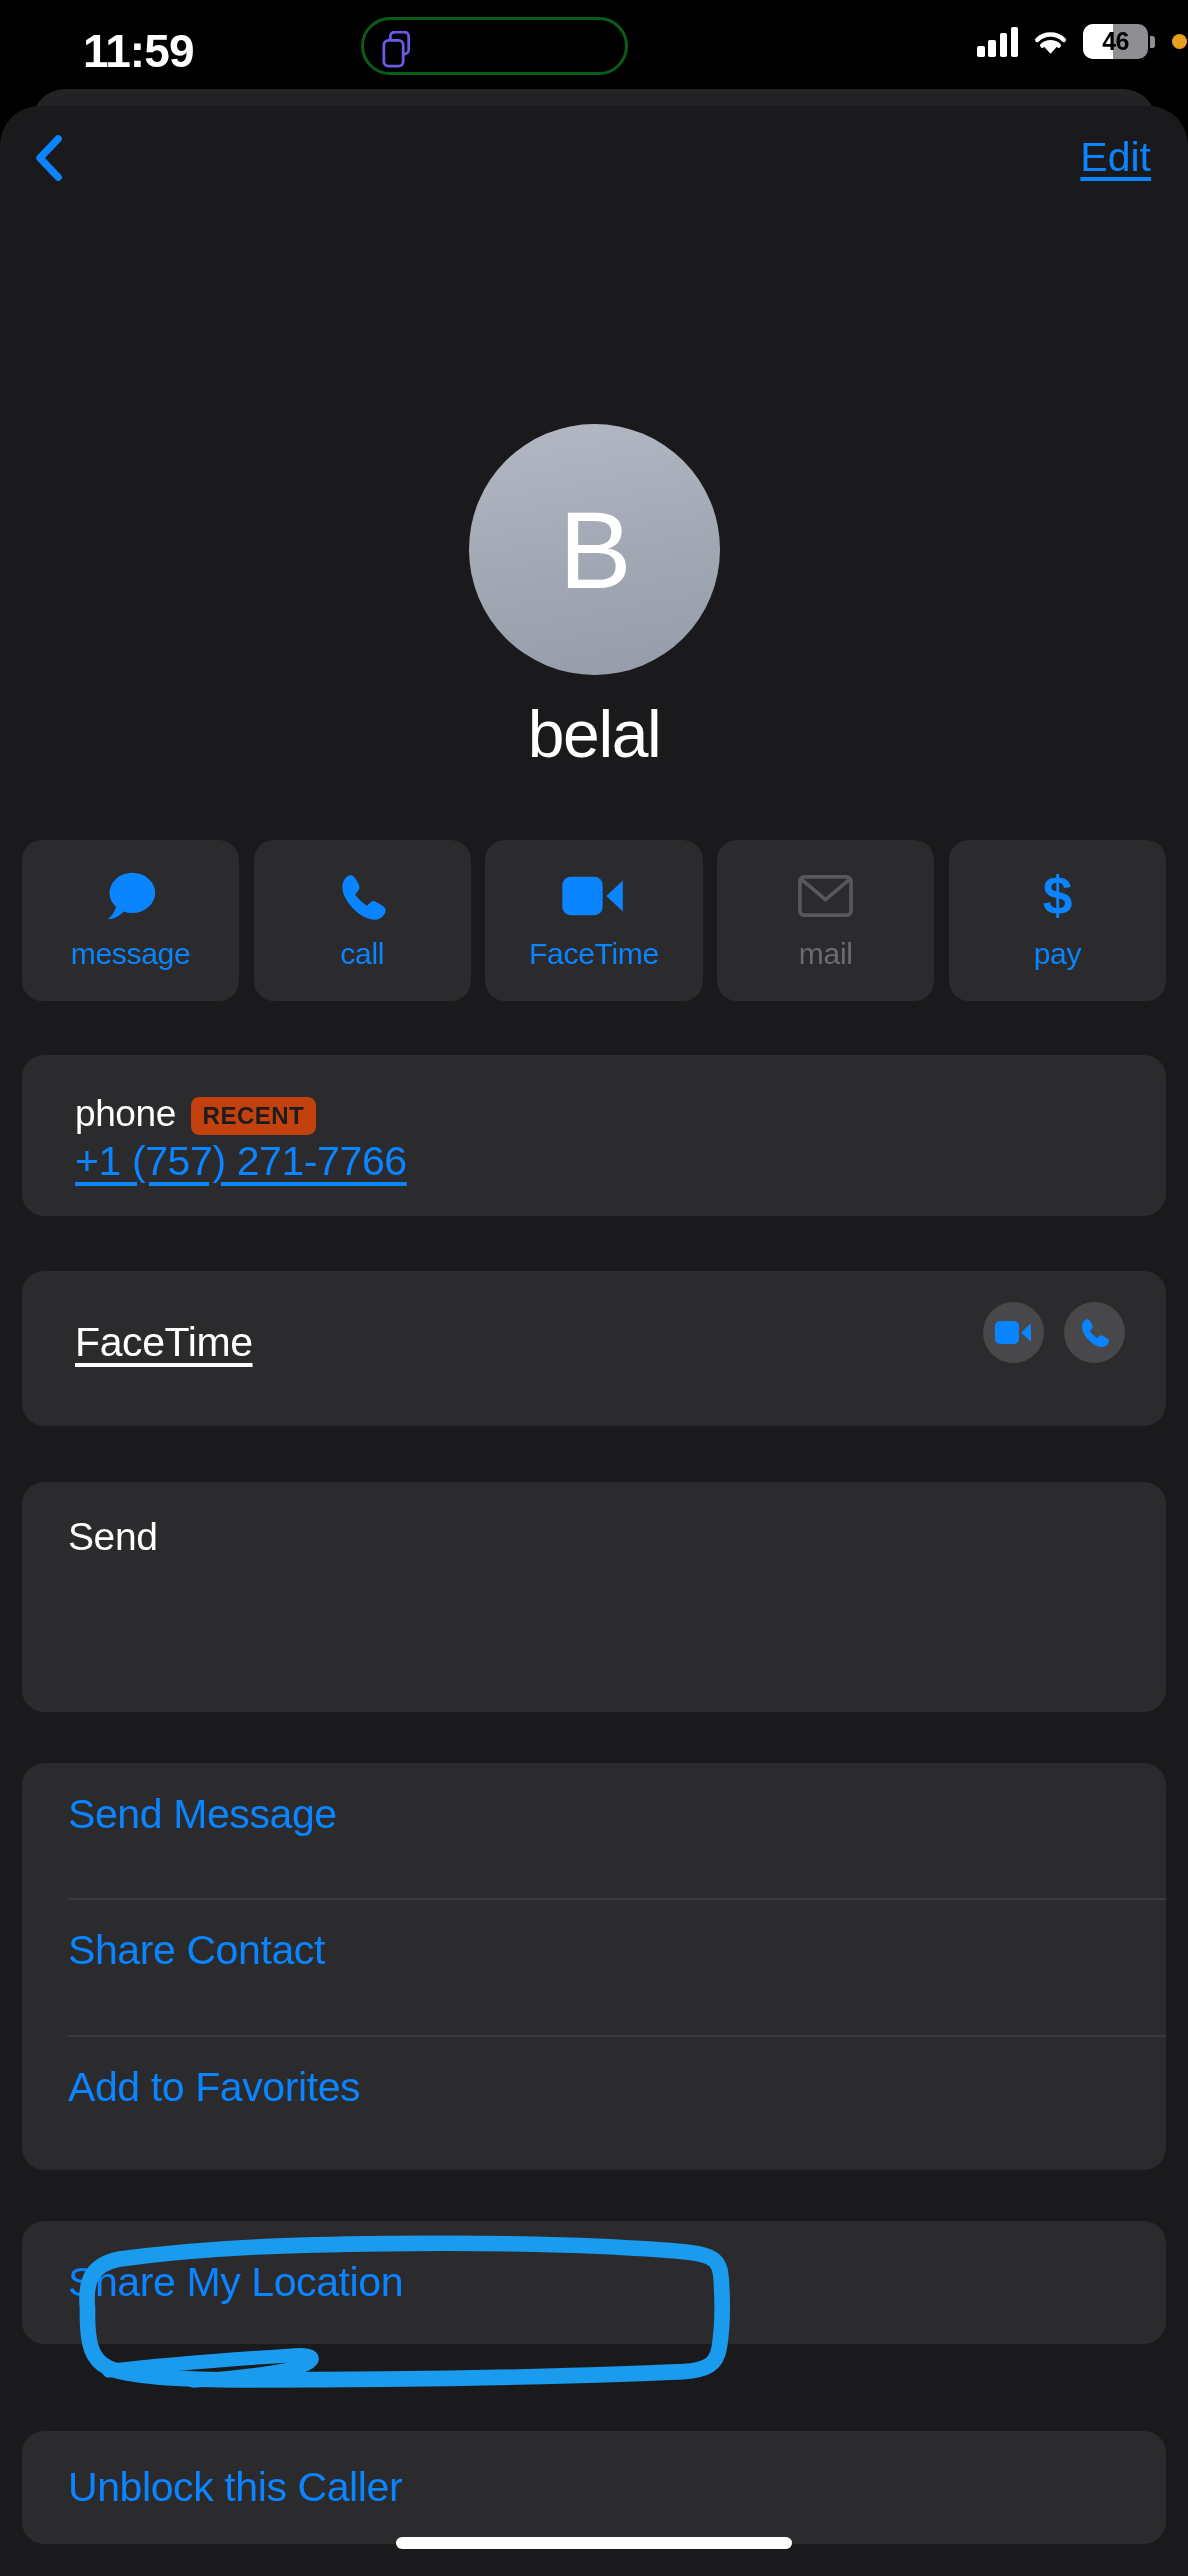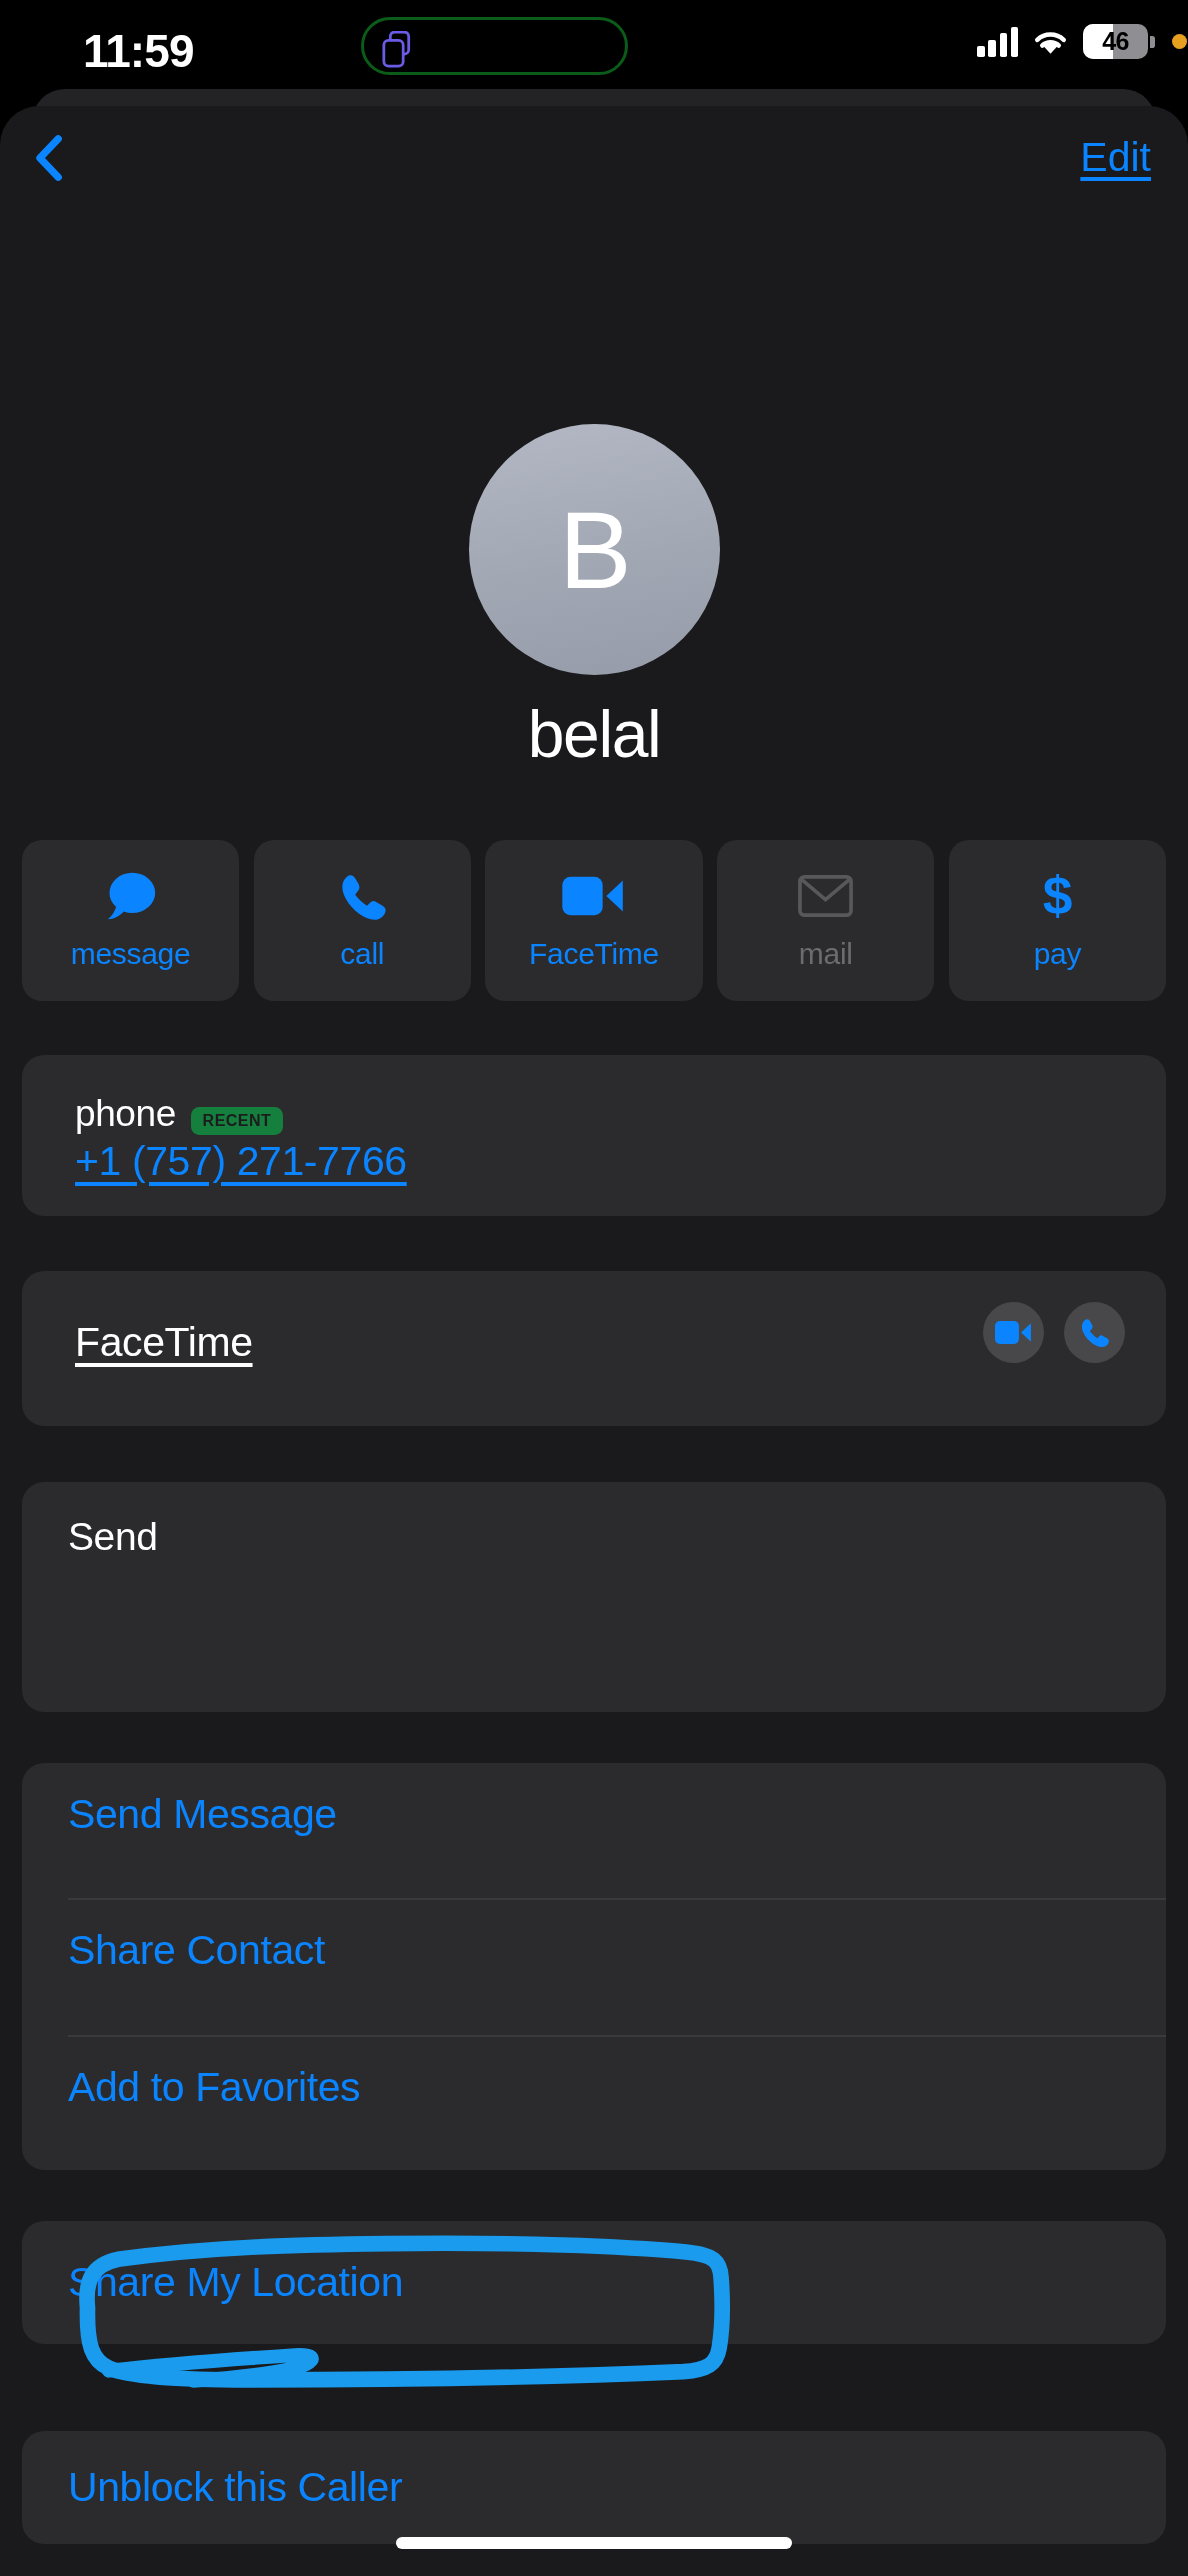--- a/index.html
+++ b/index.html
@@ -99,22 +99,22 @@
   .card-phone { top:949px; height:161px; }
   .card-ft    { top:1165px; height:155px; }
   .card-notes { top:1376px; height:230px; }
   .card-links { top:1657px; height:407px; }
   .card-loc   { top:2115px; height:123px; }
   .card-unblk { top:2289px; height:113px;margin-top:36px; }
 
   .field-label { position:absolute; left:53px; top:28px; display:flex; align-items:flex-end; gap:14.7px;margin-top:10px; }
   .field-label-text { font-size:37px; color:#fff; letter-spacing:-0.4px; }
   .badge {
-    background:#15803d; color:#1c1c1e; border-radius:8.3px;
-    padding:4.6px 12px 5.5px; font-size:16px; font-weight:700; letter-spacing:0.5px;
+    background:#c2410c; color:#1c1c1e; border-radius:8.3px;
+    padding:4.6px 12px 5.5px; font-size:24px; font-weight:700; letter-spacing:0.5px;
   }
   .field-value {
     position:absolute; left:53px; top:83px;
     font-size:41px; color:#0a84ff; letter-spacing:-0.4px;
     text-decoration:underline; text-underline-offset:7.4px; text-decoration-thickness:3.7px;
   }
 
   .ft-label {
     position:absolute; left:53px; top:48px;
     font-size:41px; color:#fff; letter-spacing:-0.4px;

